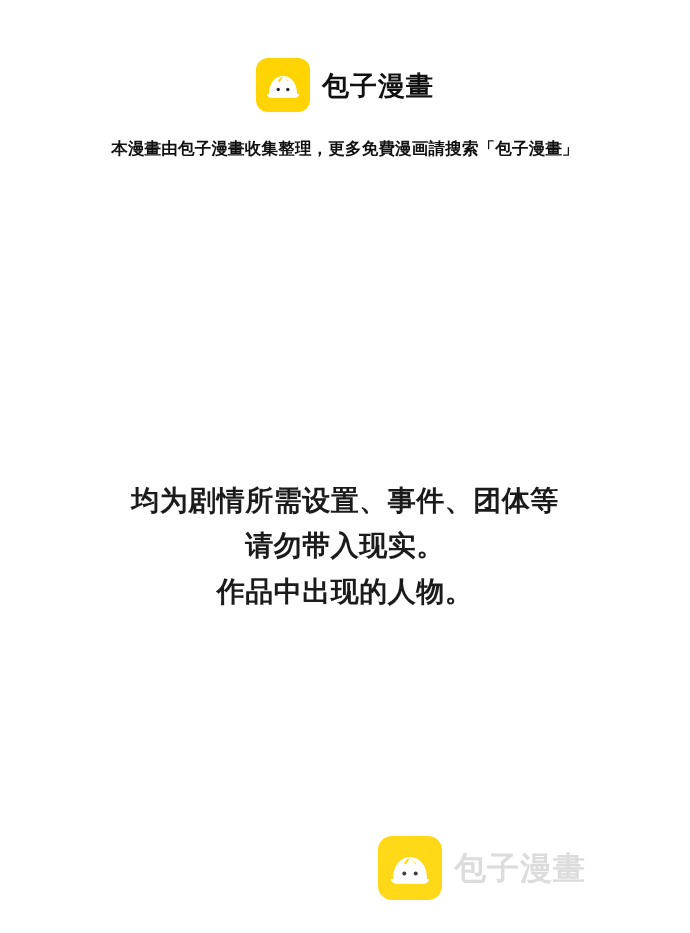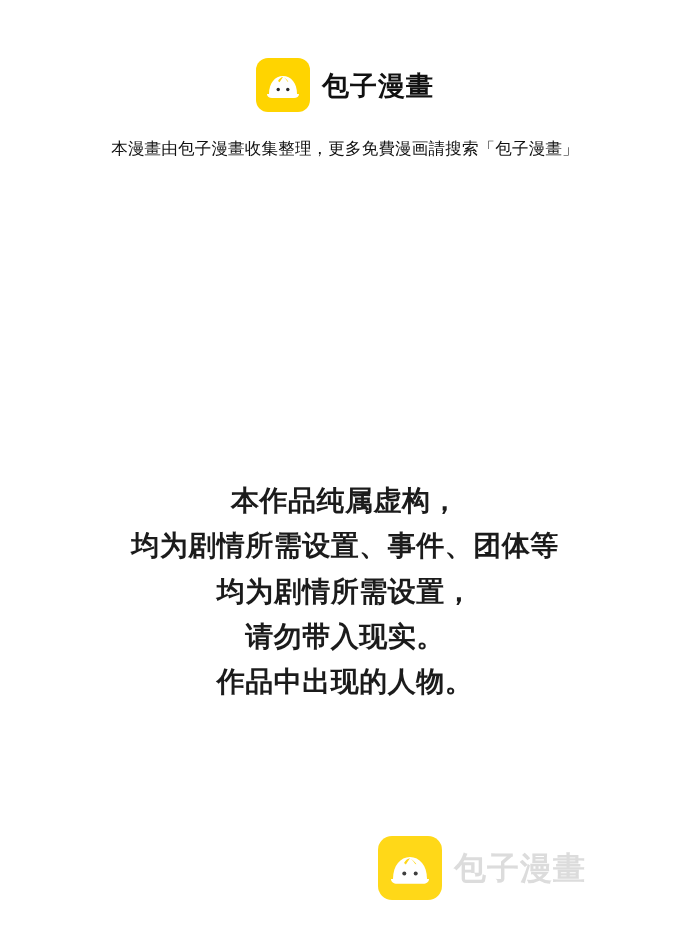--- a/index.html
+++ b/index.html
@@ -43,21 +43,21 @@
     letter-spacing: 1px;
     color: #111111;
     line-height: 1;
   }
 
   
   .notice {
     margin-top: 26px;
     text-align: center;
     font-size: 16.5px;
-    font-weight: normal;
+    font-weight: bold;
     color: #111111;
     letter-spacing: 0.2px;
     padding: 0 18px;
   }
 
   
   .disclaimer {
     position: absolute;
     left: 0;
     right: 0;
@@ -117,23 +117,21 @@
       <circle cx="22.2" cy="31.5" r="1.7" fill="#2b2b2b"></circle>
       <circle cx="31.8" cy="31.5" r="1.7" fill="#2b2b2b"></circle>
     </svg>
   </div>
   <div class="brand-name">包子漫畫</div>
 </div>
 
 <div class="notice">本漫畫由包子漫畫收集整理，更多免費漫画請搜索「包子漫畫」</div>
 
 <div class="disclaimer">
-  <div>本作品纯属虚构，</div>
   <div>均为剧情所需设置、事件、团体等</div>
-  <div>均为剧情所需设置，</div>
   <div>请勿带入现实。</div>
   <div>作品中出现的人物。</div>
 </div>
 
 <div class="watermark">
   <div class="wm-logo">
     <svg width="64" height="64" viewBox="0 0 64 64" aria-hidden="true">
       <path d="M15 43 C15 29.5 22.5 21 32 21 C41.5 21 49 29.5 49 43 Z" fill="#ffffff"></path>
       <path d="M13 43 C13 46 15.6 47.8 19 47.8 L45 47.8 C48.4 47.8 51 46 51 43 Z" fill="#ffffff"></path>
       <path d="M26 27 C27.8 24 29.8 22.4 32 22.2 C30.3 24.6 29.1 26.3 27.9 28.4 Z" fill="#ffd400"></path>

